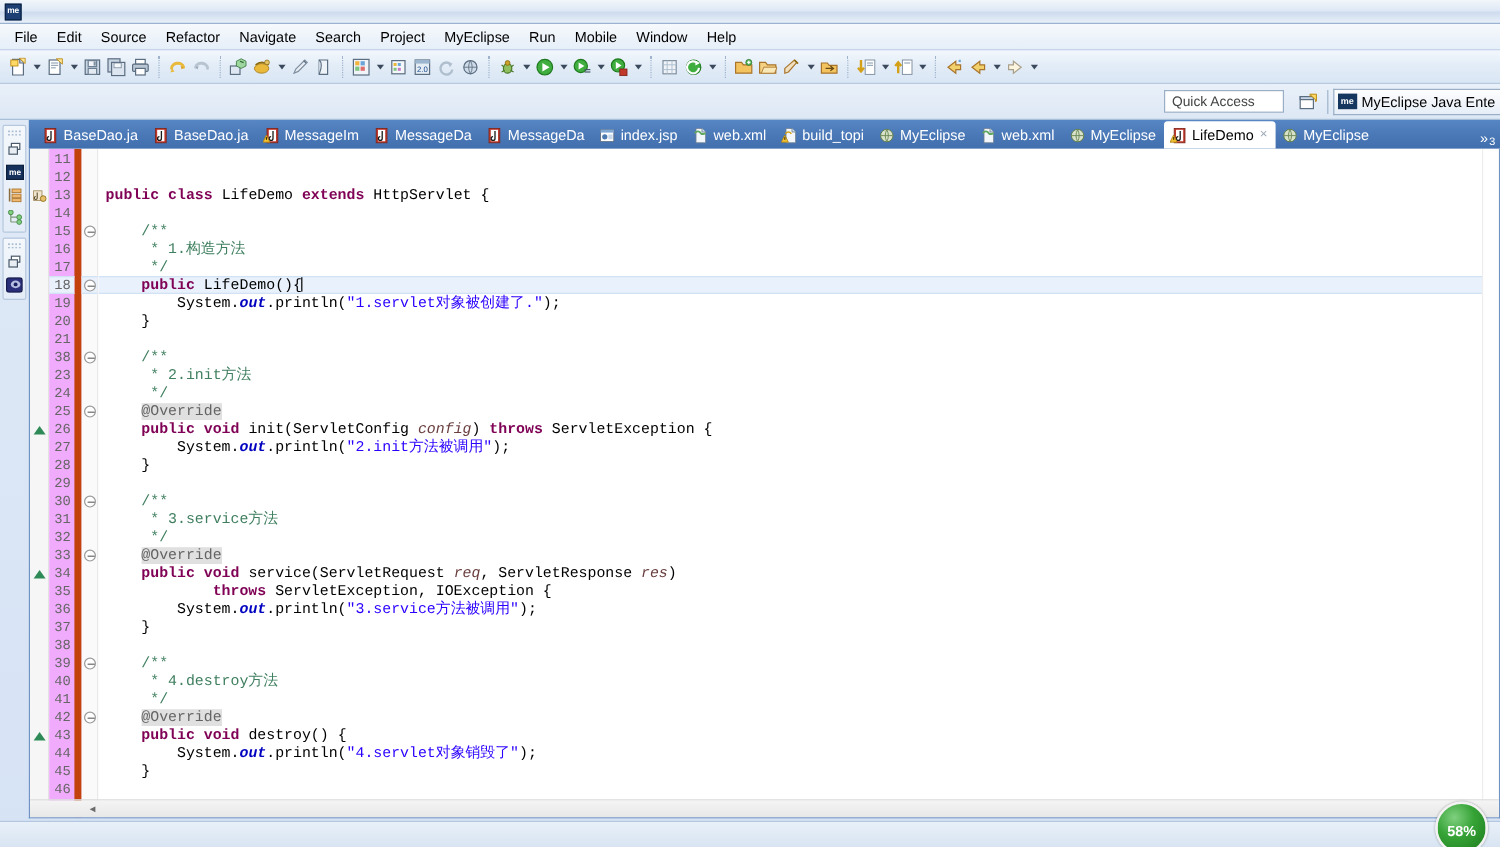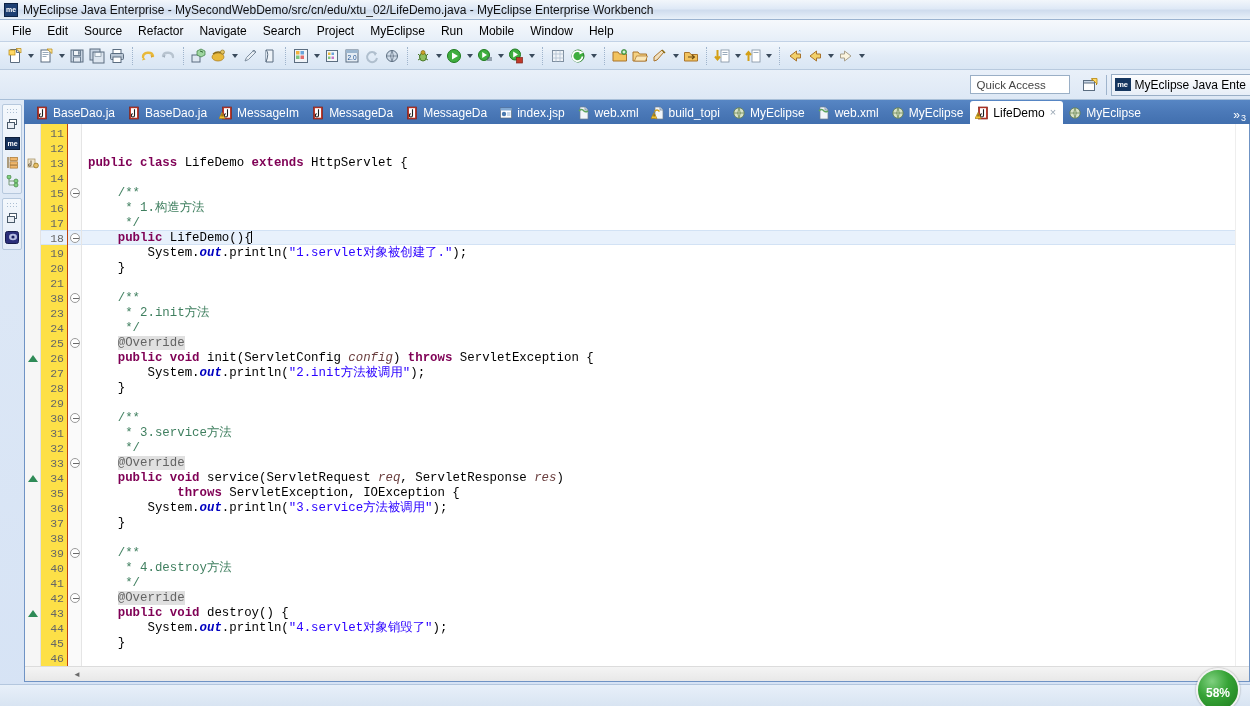--- a/index.html
+++ b/index.html
@@ -254,22 +254,22 @@
   }
   .ann-ruler {
     width: 16px;
     background: #f6f6f6;
     border-right: 1px solid #e3e3e3;
     position: relative;
     flex: 0 0 auto;
   }
   .gutter {
     width: 27px;
-    background: #fde047;
-    border-right: 1px solid #c2410c;
+    background: #f0abfc;
+    border-right: 6px solid #c2410c;
     flex: 0 0 auto;
     position: relative;
   }
   .fold-col {
     width: 14px;
     background: #fafafa;
     border-right: 1px solid #e5e5e5;
     flex: 0 0 auto;
     position: relative;
   }
@@ -395,21 +395,20 @@
     font-size: 12px;
     font-weight: bold;
     font-family: "Liberation Sans", sans-serif;
   }
 </style>
 </head>
 <body>
 
 <div class="titlebar">
   <div class="title-icon">me</div>
-  <div class="title-text">MyEclipse Java Enterprise - MySecondWebDemo/src/cn/edu/xtu_02/LifeDemo.java - MyEclipse Enterprise Workbench</div>
 </div>
 
 <div class="menubar" id="menubar">
     <div class="menu-item">File</div>
     <div class="menu-item">Edit</div>
     <div class="menu-item">Source</div>
     <div class="menu-item">Refactor</div>
     <div class="menu-item">Navigate</div>
     <div class="menu-item">Search</div>
     <div class="menu-item">Project</div>

